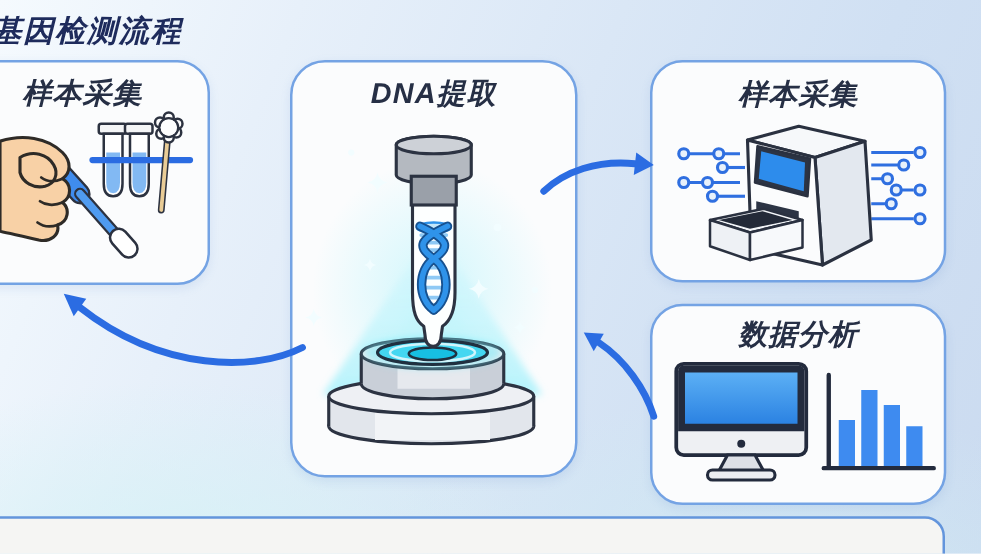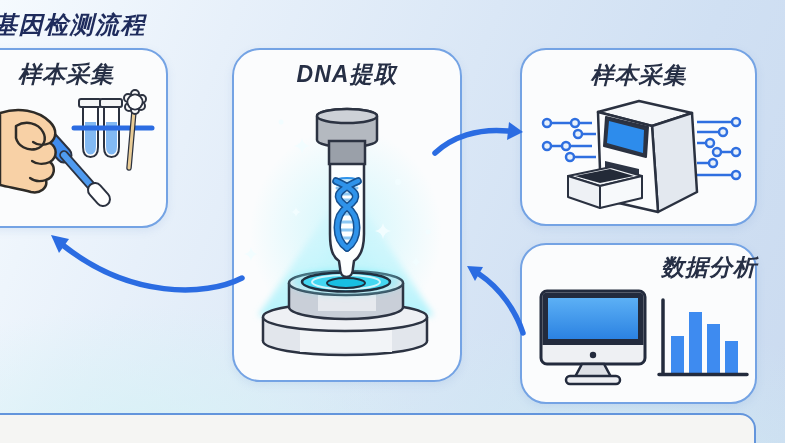--- a/index.html
+++ b/index.html
@@ -30,21 +30,21 @@
   <div class="card" style="left:-36px; top:48px; width:204px; height:180px;"></div>
   <div class="card" style="left:232px; top:48px; width:230px; height:334px; border-radius:28px;"></div>
   <div class="card" style="left:520px; top:48px; width:237px; height:178px;"></div>
   <div class="card" style="left:520px; top:243px; width:237px; height:161px;"></div>
 
   <div class="bottom-panel"></div>
 
   <div class="card-label" style="left:-36px; width:204px; top:59px;">样本采集</div>
   <div class="card-label" style="left:232px; width:230px; top:59px;">DNA提取</div>
   <div class="card-label" style="left:520px; width:237px; top:60px;">样本采集</div>
-  <div class="card-label" style="left:520px; width:237px; top:252px;text-align:right;">数据分析</div>
+  <div class="card-label" style="left:520px; width:237px; top:252px;">数据分析</div>
 
   <svg class="overlay" width="785" height="443" viewBox="0 0 785 443">
     <defs>
       <linearGradient id="screenGrad" x1="0" y1="0" x2="0" y2="1">
         <stop offset="0" stop-color="#5cb0f5"></stop>
           <stop offset="1" stop-color="#2b82e2"></stop>
       </linearGradient>
       <linearGradient id="coneGrad" x1="0" y1="0" x2="0" y2="1">
         <stop offset="0" stop-color="#aef2fb" stop-opacity="0.10"></stop>
         <stop offset="1" stop-color="#8deefb" stop-opacity="0.65"></stop>

